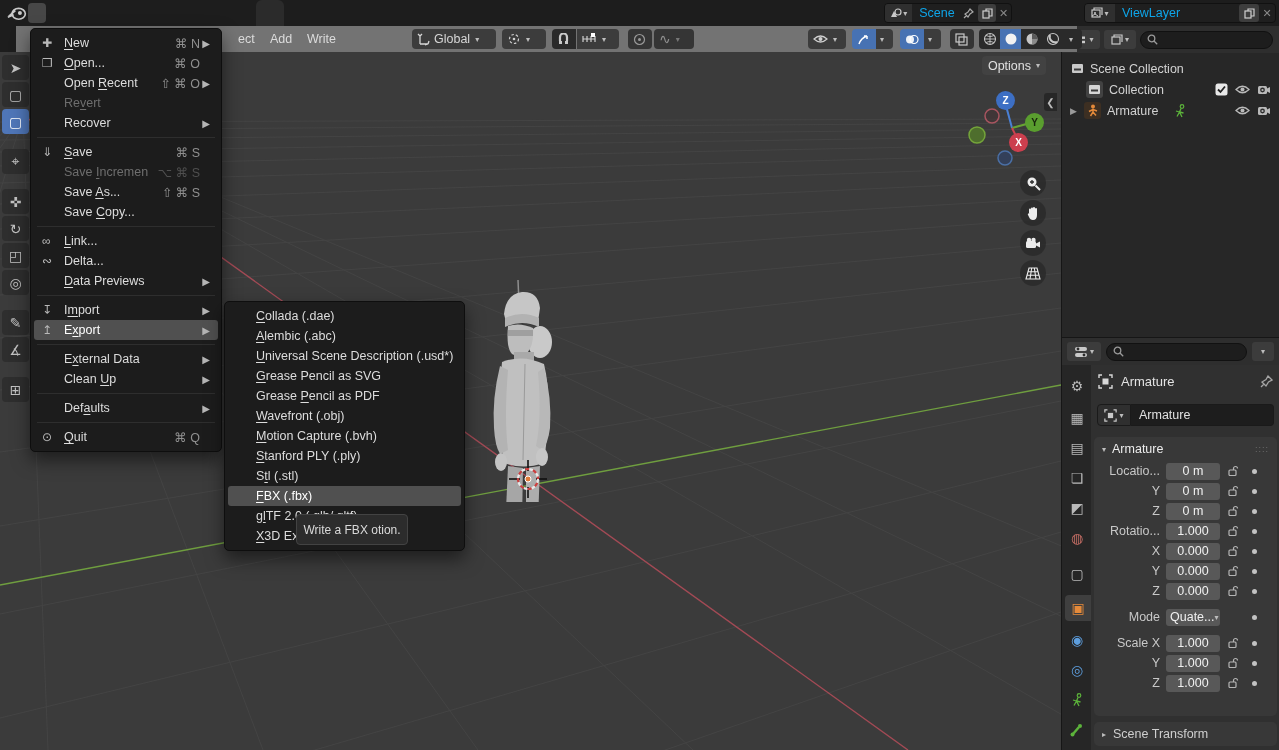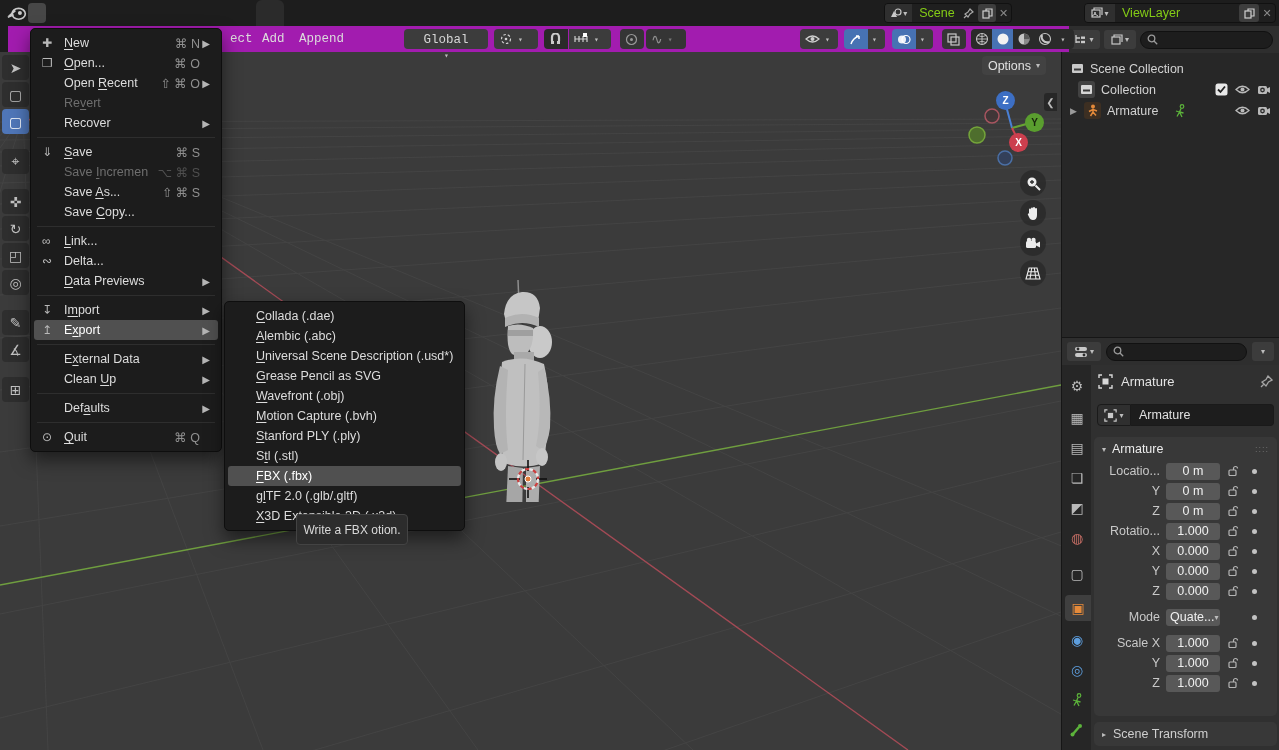--- a/index.html
+++ b/index.html
@@ -12,28 +12,28 @@
   #topbar { position:absolute; left:0; top:0; width:1279px; height:26px; background:#1d1d1d; z-index:40; }
   .tb-logo { position:absolute; left:7px; top:4px; width:20px; height:18px; color:#c9c9c9; }
   .tb-menu { position:absolute; top:3px; height:20px; line-height:20px; padding:0 9px; border-radius:4px; color:#d4d4d4; }
   .tb-menu.active { background:#474747; color:#ffffff; }
   #ws-tabs { position:absolute; left:256px; top:0; width:628px; height:26px; overflow:hidden; display:flex; }
   .ws-tab { flex:0 0 auto; height:26px; line-height:26px; padding:0 14px; color:#9b9b9b; white-space:nowrap; }
   .ws-tab.active { background:#2b2b2b; color:#ffffff; border-radius:6px 6px 0 0; }
 
   .id-widget { position:absolute; top:3px; height:20px; background:#1f1f1f; border:1px solid #111; border-radius:4px; display:flex; align-items:center; }
   .idw-btn { width:30px; height:18px; background:#2f2f2f; border-radius:3px 0 0 3px; display:flex; align-items:center; justify-content:center; gap:1px; color:#c9c9c9; }
-  .idw-text { padding:0 7px; color:#84cc16; flex:1; }
+  .idw-text { padding:0 7px; color:#0ea5e9; flex:1; }
   .idw-ic { width:16px; height:16px; display:flex; align-items:center; justify-content:center; color:#a8a8a8; }
   .idw-copy { width:20px; height:18px; background:#3d3d3d; border-radius:3px; display:flex; align-items:center; justify-content:center; margin-left:2px; }
   .idw-x { width:16px; color:#8a8a8a; text-align:center; font-size:11px; }
   .chev { font-size:8px; color:#bdbdbd; }
 
   
-  #vp-header { position:absolute; left:8px; top:26px; width:1061px; height:26px; background:#a21caf; z-index:20;font-family:Liberation Mono, monospace; }
+  #vp-header { position:absolute; left:16px; top:26px; width:1061px; height:26px; background:#737373; z-index:20; }
   .vph-item { position:absolute; top:0; height:26px; line-height:26px; color:#dcdcdc; }
   .hbtn { position:absolute; top:3px; height:20px; background:#3c3c3c; border-radius:4px; display:flex; align-items:center; padding:0 5px; gap:4px; color:#d6d6d6; }
   .hbtn.pressed { background:#4772b3; color:#fff; }
   .hbtn.dark { background:#2a2a2a; }
   .hbtn .chev { margin-left:1px; }
   .seg { display:flex; position:absolute; top:3px; height:20px; background:#2a2a2a; border-radius:4px; overflow:hidden; }
   .seg > div { width:21px; height:20px; display:flex; align-items:center; justify-content:center; color:#c6c6c6; }
   .seg > div.on { background:#4772b3; color:#fff; }
 
   #options-btn { position:absolute; left:982px; top:56px; width:64px; height:19px; background:#424242; border-radius:4px;
@@ -259,23 +259,23 @@
           <path d="M4,3 V1 H10 V8 H7" fill="none" stroke="#cfcfcf" stroke-width="1.2"></path>
         </svg>
     </span>
     <span class="idw-x">✕</span>
   </div>
 </div>
 
 <div id="vp-header">
   <span class="vph-item" style="left:222px;">ect</span>
   <span class="vph-item" style="left:254px;">Add</span>
-  <span class="vph-item" style="left:291px;">Append</span>
-
-  <div class="hbtn" style="left:396px; width:84px;flex-direction:column;">
+  <span class="vph-item" style="left:291px;">Write</span>
+
+  <div class="hbtn" style="left:396px; width:84px;">
     <svg width="13" height="13" viewBox="0 0 13 13">
       <path d="M3,11 L3,3 M3,11 L11,11 M3,3 L1,1 M3,3 L5,1 M11,11 L12,8 M11,11 L8,12" stroke="#d6d6d6" stroke-width="1.3" fill="none"></path>
     </svg>
     <span>Global</span>
     <span class="chev">▾</span>
   </div>
   <div class="hbtn" style="left:486px; width:44px;">
     <svg width="14" height="14" viewBox="0 0 14 14">
       <circle cx="7" cy="7" r="4.5" fill="none" stroke="#d0d0d0" stroke-width="1.2" stroke-dasharray="2.5 2"></circle>
       <circle cx="7" cy="7" r="1.3" fill="#d0d0d0"></circle>
@@ -586,20 +586,23 @@
     <div class="mrow">
       <span class="ml"><u>A</u>lembic (.abc)</span>
     </div>
     <div class="mrow">
       <span class="ml"><u>U</u>niversal Scene Description (.usd*)</span>
     </div>
     <div class="mrow">
       <span class="ml"><u>G</u>rease Pencil as SVG</span>
     </div>
     <div class="mrow">
+      <span class="ml">Grease <u>P</u>encil as PDF</span>
+    </div>
+    <div class="mrow">
       <span class="ml"><u>W</u>avefront (.obj)</span>
     </div>
     <div class="mrow">
       <span class="ml"><u>M</u>otion Capture (.bvh)</span>
     </div>
     <div class="mrow">
       <span class="ml"><u>S</u>tanford PLY (.ply)</span>
     </div>
     <div class="mrow">
       <span class="ml">S<u>t</u>l (.stl)</span>
@@ -647,21 +650,21 @@
   <div class="out-row" style="margin-top:5px;">
     <span class="out-ic">
       <svg width="13" height="11" viewBox="0 0 13 11">
           <rect x="1" y="1" width="11" height="9" rx="1" fill="#c9c9c9"></rect>
           <rect x="3" y="5.5" width="7" height="2" fill="#3a3a3a"></rect>
         </svg>
     </span>
     <span style="margin-left:4px;">Scene Collection</span>
   </div>
 
-  <div class="out-row" style="padding-left:16px;">
+  <div class="out-row" style="padding-left:24px;">
     <span class="out-ic" style="background:#424242; border-radius:3px; width:17px; height:17px; align-items:center; display:flex;">
       <svg width="13" height="11" viewBox="0 0 13 11" style="margin:auto;">
           <rect x="1" y="1" width="11" height="9" rx="1" fill="#d6d6d6"></rect>
           <rect x="3" y="5.5" width="7" height="2" fill="#3a3a3a"></rect>
         </svg>
     </span>
     <span style="margin-left:6px;">Collection</span>
     <span class="out-right">
       <svg width="13" height="13" viewBox="0 0 13 13">
         <rect x="0.5" y="0.5" width="12" height="12" rx="2.5" fill="#e8e8e8"></rect>

